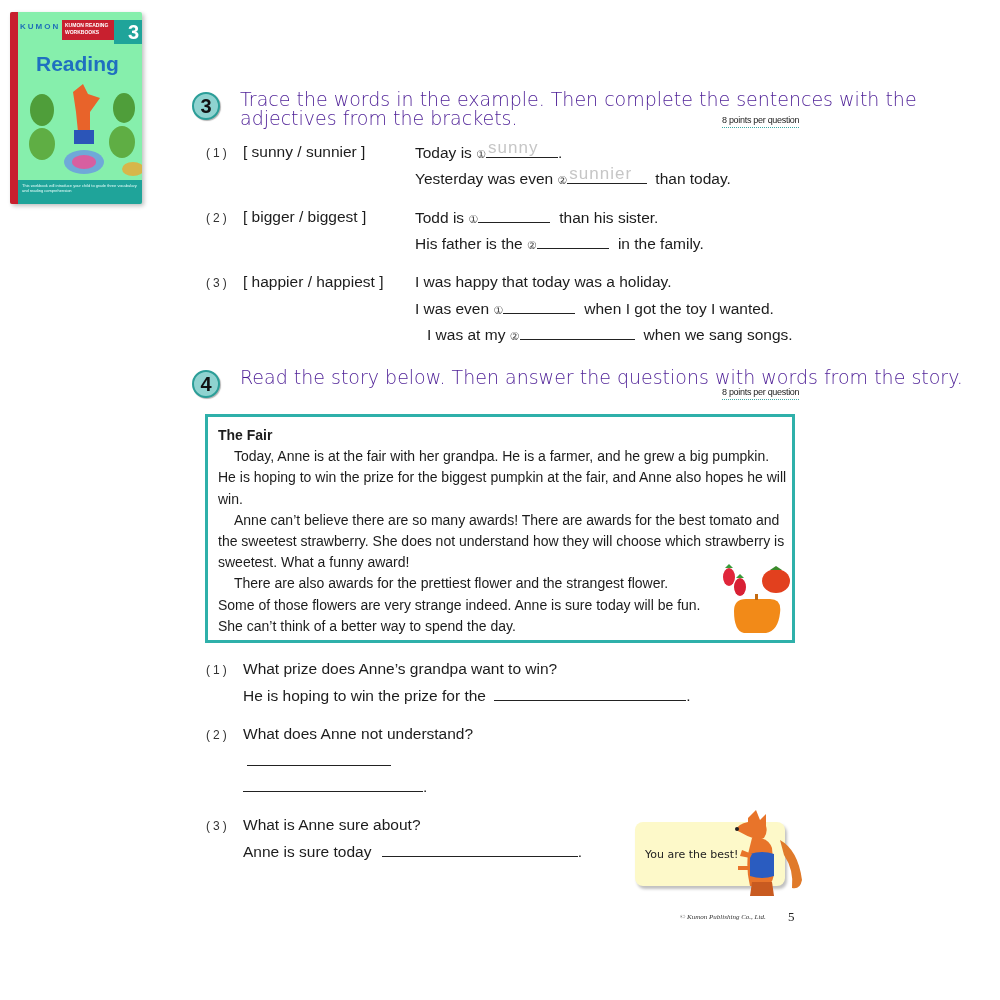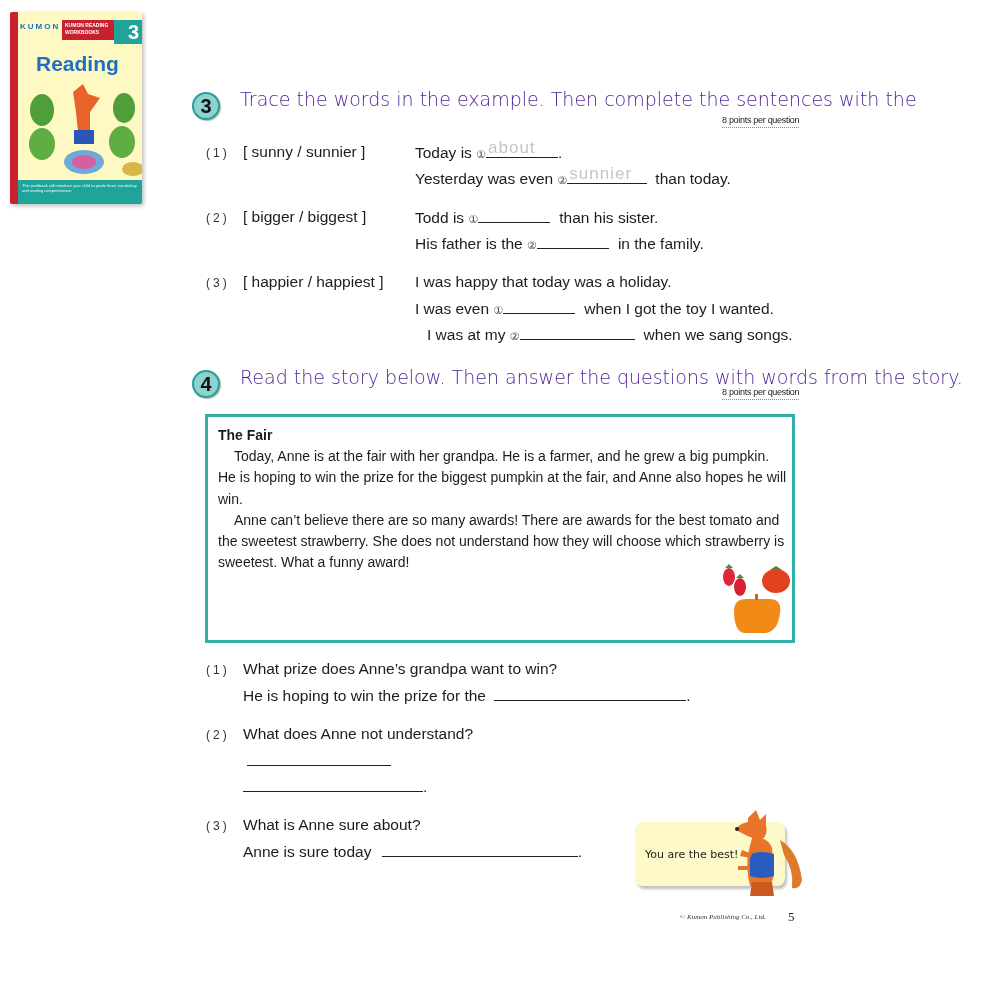--- a/index.html
+++ b/index.html
@@ -1,19 +1,19 @@
 <!DOCTYPE html>
 <html><head>
 <meta charset="utf-8">
 <style>
   html,body{margin:0;padding:0;background:#fff;}
   body{width:1000px;height:1000px;position:relative;overflow:hidden;font-family:"Liberation Sans",sans-serif;color:#1a1a1a;}
   .abs{position:absolute;}
   
-  .cover{left:10px;top:12px;width:132px;height:192px;background:#fef9c3;border-radius:2px;box-shadow:2px 2px 4px rgba(0,0,0,.25);overflow:hidden;}
+  .cover{left:10px;top:12px;width:132px;height:192px;background:#86efac;border-radius:2px;box-shadow:2px 2px 4px rgba(0,0,0,.25);overflow:hidden;}
   .cover-spine{left:0;top:0;width:8px;height:192px;background:#c8202f;}
   .kumon{left:10px;top:10px;font-size:8px;letter-spacing:2px;color:#1f6fb8;font-weight:bold;}
   .kumon-badge{left:52px;top:8px;width:52px;height:20px;background:#c8202f;color:#fff;font-size:5px;line-height:7px;padding:2px 3px;box-sizing:border-box;font-weight:bold;}
   .grade-tab{left:104px;top:8px;width:28px;height:24px;background:#1fa49a;color:#fff;font-weight:bold;font-size:20px;text-align:right;padding-right:3px;box-sizing:border-box;line-height:24px;}
   .cover-title{left:26px;top:40px;font-size:21px;font-weight:bold;color:#1f6fc0;}
   .cover-art{left:18px;top:70px;width:110px;height:95px;}
   .cover-bottom{left:8px;top:168px;width:124px;height:24px;background:#1fa49a;color:#e8fffb;font-size:4px;line-height:5px;padding:3px 4px;box-sizing:border-box;}
   .seal{left:112px;top:150px;width:22px;height:14px;border-radius:50%;background:#d7b64a;}
   
   .num-circle{width:28px;height:28px;border-radius:50%;background:#8fd3d0;border:2px solid #2b9e98;box-shadow:1px 1px 1px rgba(0,0,0,.3);display:flex;align-items:center;justify-content:center;font-weight:bold;font-size:20px;color:#111;box-sizing:border-box;}
@@ -56,27 +56,28 @@
     <ellipse cx="56" cy="80" rx="20" ry="12" fill="#6fa9d8"></ellipse>
     <ellipse cx="56" cy="80" rx="12" ry="7" fill="#d75fa0"></ellipse>
   </svg>
   <div class="abs seal"></div>
   <div class="abs cover-bottom">This workbook will introduce your child to grade three vocabulary and reading comprehension</div>
 </div>
 
 <div class="abs num-circle" style="left:192px;top:92px;">3</div>
 <div class="abs instr" style="left:240px;top:90px;">
   <div>Trace the words in the example. Then complete the sentences with the</div>
+  <div>adjectives from the brackets.</div>
 </div>
 <div class="abs points" style="left:722px;top:115px;">8 points per question</div>
 
 <div class="abs qnum" style="left:206px;top:146px;">(1)</div>
 <div class="abs txt" style="left:243px;top:143px;">[ sunny / sunnier ]</div>
 <div class="abs txt" style="left:415px;top:143px;">
-  <span>Today is </span><span class="circ">①</span><span class="blank" style="width:72px;"><span class="traced">about</span></span><span>.</span>
+  <span>Today is </span><span class="circ">①</span><span class="blank" style="width:72px;"><span class="traced">sunny</span></span><span>.</span>
 </div>
 <div class="abs txt" style="left:415px;top:169px;">
   <span>Yesterday was even </span><span class="circ">②</span><span class="blank" style="width:80px;margin-right:8px;"><span class="traced">sunnier</span></span><span>than today.</span>
 </div>
 
 <div class="abs qnum" style="left:206px;top:211px;">(2)</div>
 <div class="abs txt" style="left:243px;top:208px;">[ bigger / biggest ]</div>
 <div class="abs txt" style="left:415px;top:208px;text-align:right;">
   <span>Todd is </span><span class="circ">①</span><span class="blank" style="width:72px;margin-right:9px;"></span><span>than his sister.</span>
 </div>
@@ -96,20 +97,21 @@
 
 <div class="abs num-circle" style="left:192px;top:370px;">4</div>
 <div class="abs instr" style="left:240px;top:368px;">Read the story below. Then answer the questions with words from the story.</div>
 <div class="abs points" style="left:722px;top:387px;">8 points per question</div>
 
 <div class="abs story">
   <div class="abs story-inner">
     <div class="story-title">The Fair</div>
     <p class="p">Today, Anne is at the fair with her grandpa. He is a farmer, and he grew a big pumpkin. He is hoping to win the prize for the biggest pumpkin at the fair, and Anne also hopes he will win.</p>
     <p class="p">Anne can’t believe there are so many awards! There are awards for the best tomato and the sweetest strawberry. She does not understand how they will choose which strawberry is sweetest. What a funny award!</p>
+    <p class="p" style="width:490px;">There are also awards for the prettiest flower and the strangest flower. Some of those flowers are very strange indeed. Anne is sure today will be fun. She can’t think of a better way to spend the day.</p>
   </div>
   <svg class="abs fruits" viewBox="0 0 72 78">
     <ellipse cx="9" cy="16" rx="6" ry="9" fill="#e0263a"></ellipse>
     <path d="M5 7 L9 3 L13 7 Z" fill="#3a9a3a"></path>
     <ellipse cx="20" cy="26" rx="6" ry="9" fill="#d82034"></ellipse>
     <path d="M16 17 L20 13 L24 17 Z" fill="#3a9a3a"></path>
     <ellipse cx="56" cy="20" rx="14" ry="12" fill="#e2401e"></ellipse>
     <path d="M50 9 L56 5 L62 9 Z" fill="#3a8a2a"></path>
     <path d="M14 50 Q14 38 26 38 L50 38 Q62 38 60 52 Q58 70 46 72 L24 72 Q14 70 14 50 Z" fill="#f28a18"></path>
     <rect x="35" y="33" width="3" height="6" fill="#c46a10"></rect>

